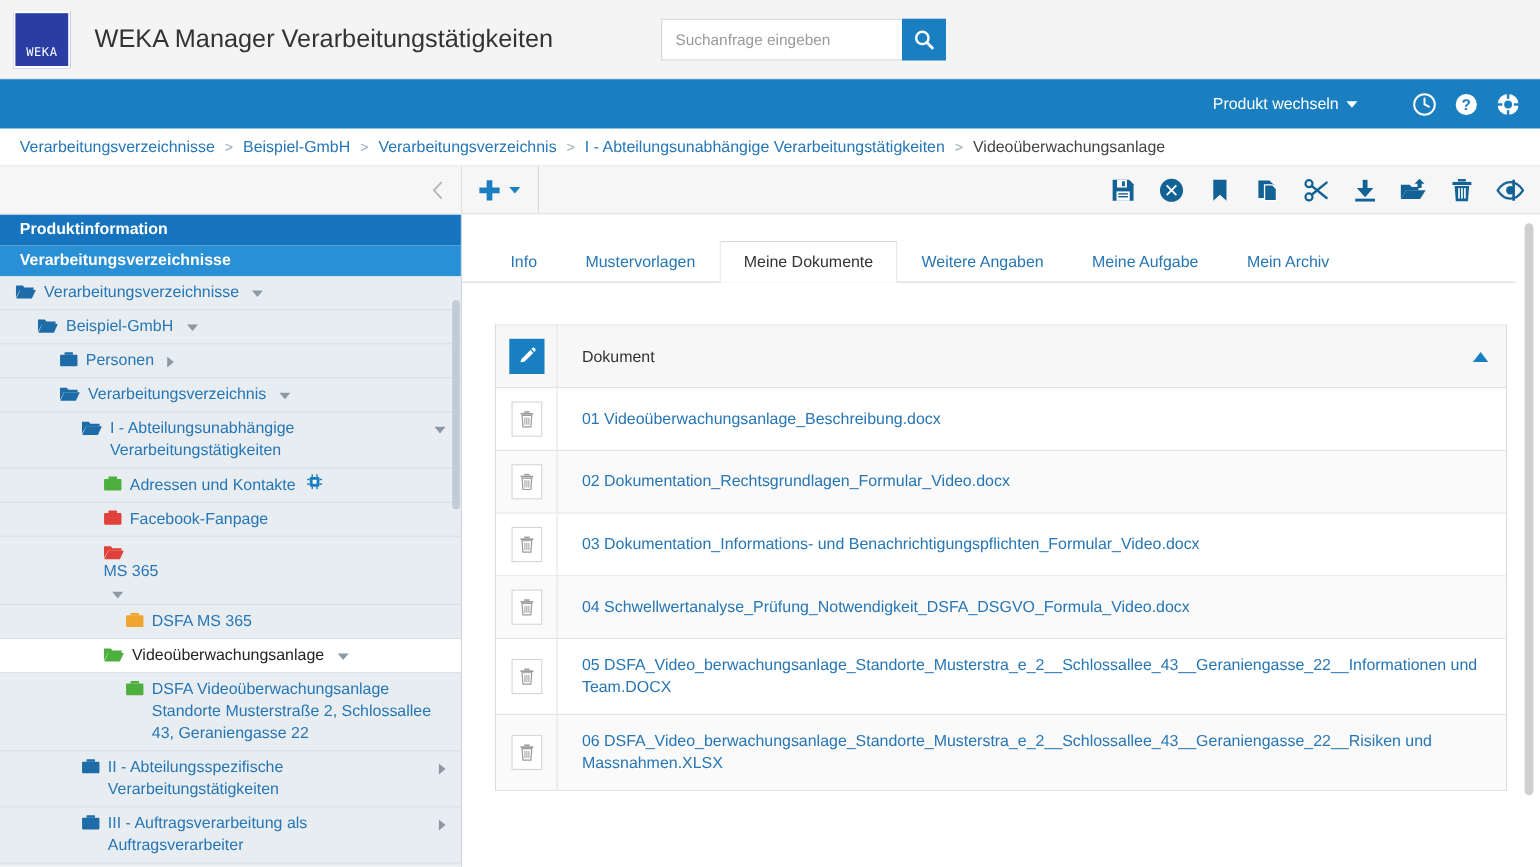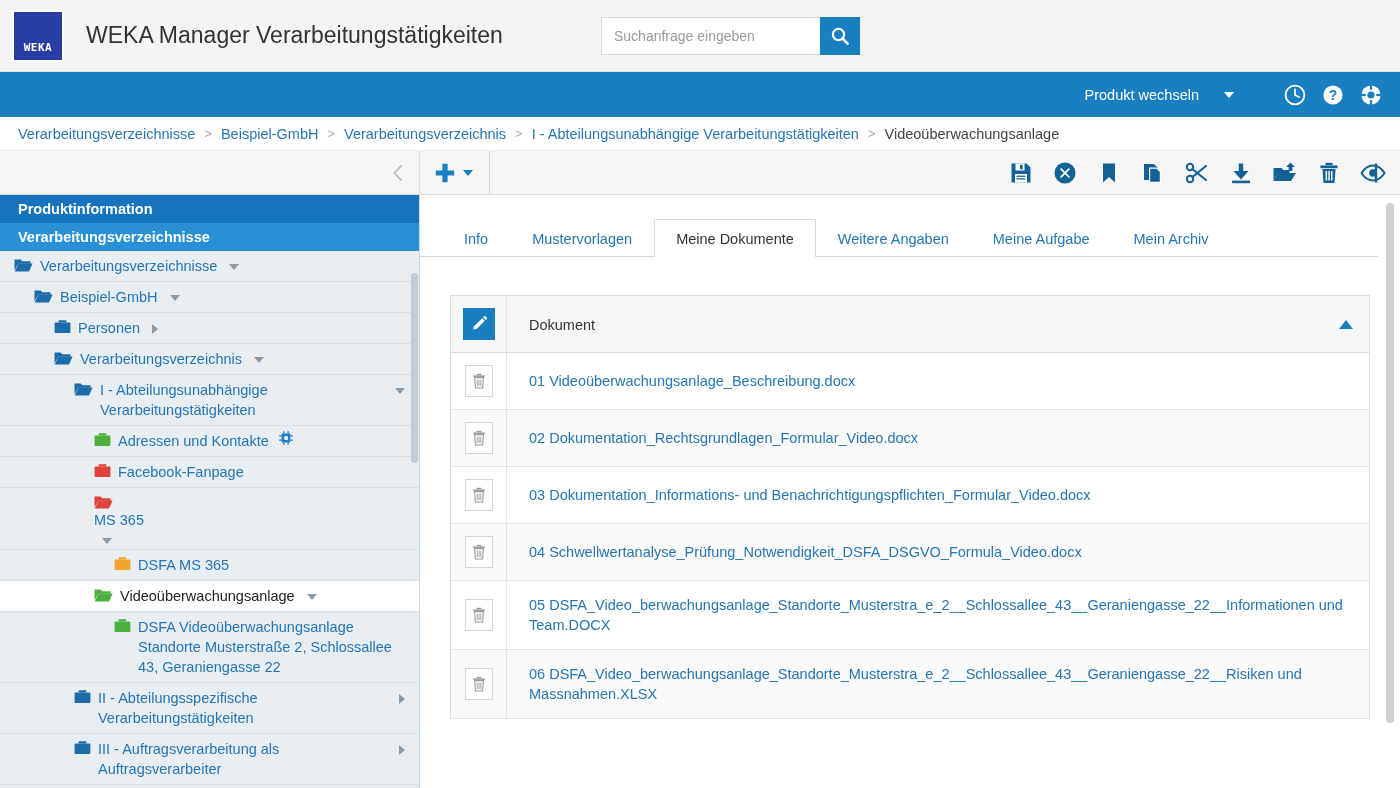--- a/index.html
+++ b/index.html
@@ -17,21 +17,21 @@
   .topbar {
     height: 72px; background: #f4f4f4; border-bottom: 1px solid #e2e2e2;
     display: flex; align-items: center; padding: 0 12px; flex: 0 0 72px;
   }
   .logo {
     width: 52px; height: 52px; background: #2a3da4; position: relative;
     display: flex; align-items: flex-end; justify-content: center;
     border: 2px solid #ffffff; flex: 0 0 52px;
   }
   .logo .logo-text {
-    color: #fff; font-size: 11px; letter-spacing: .5px; font-weight: bold;
+    color: #fff; font-size: 11px; letter-spacing: .5px; font-weight: normal;
     font-family: "DejaVu Sans Mono", monospace; margin-bottom: 6px;
   }
   .app-title {
     font-size: 23px; color: #333; margin-left: 22px; white-space: nowrap;
     font-weight: normal;
   }
   .search-wrap { margin-left: auto; display: flex; height: 38px; margin-right: 528px; }
   .search-input {
     width: 219px; height: 38px; border: 1px solid #d6d6d6; border-right: none;
     background: #fff; font-size: 14px; color: #555; padding: 0 12px; outline: none;
@@ -42,21 +42,21 @@
     width: 40px; height: 38px; background: #1a7fc1; border: none; cursor: pointer;
     display: flex; align-items: center; justify-content: center; padding: 0;
   }
 
   
   .bluebar {
     height: 45px; background: #1a7fc1; flex: 0 0 45px;
     display: flex; align-items: center; justify-content: flex-end; padding-right: 18px;
   }
   .prod-switch {
-    color: #fff; font-size: 14.5px; display: flex; align-items: center; gap: 25px;
+    color: #fff; font-size: 14.5px; display: flex; align-items: center; gap: 7px;
     cursor: pointer; margin-right: 34px;
   }
   .caret-dn {
     width: 0; height: 0; border-left: 5px solid transparent; border-right: 5px solid transparent;
     border-top: 6px solid #fff;
   }
   .bb-icon { margin-left: 16px; cursor: pointer; display: flex; align-items: center; }
 
   
   .breadcrumb {

